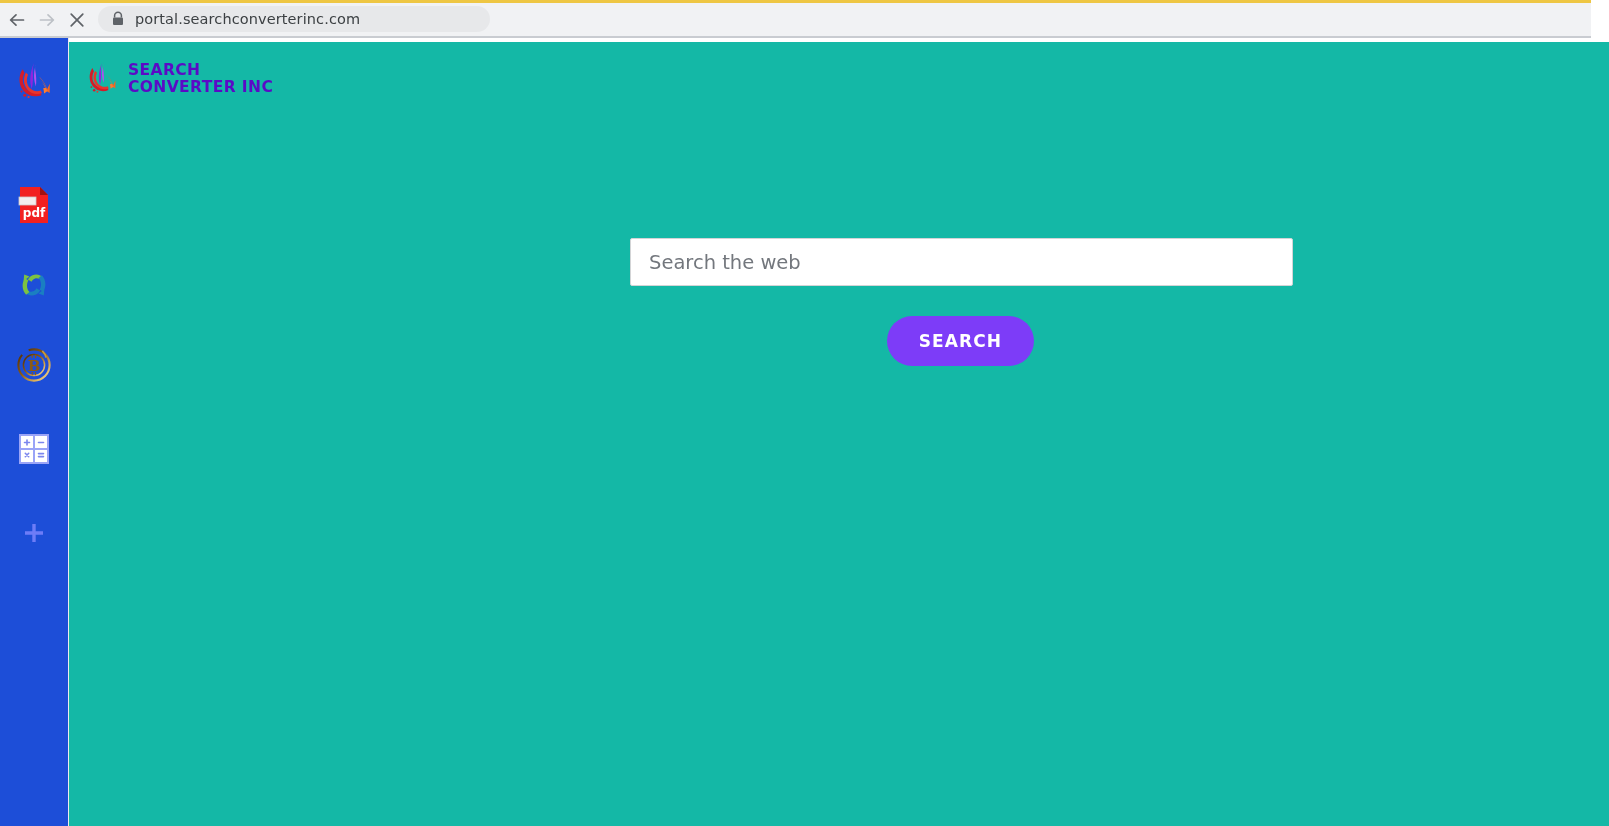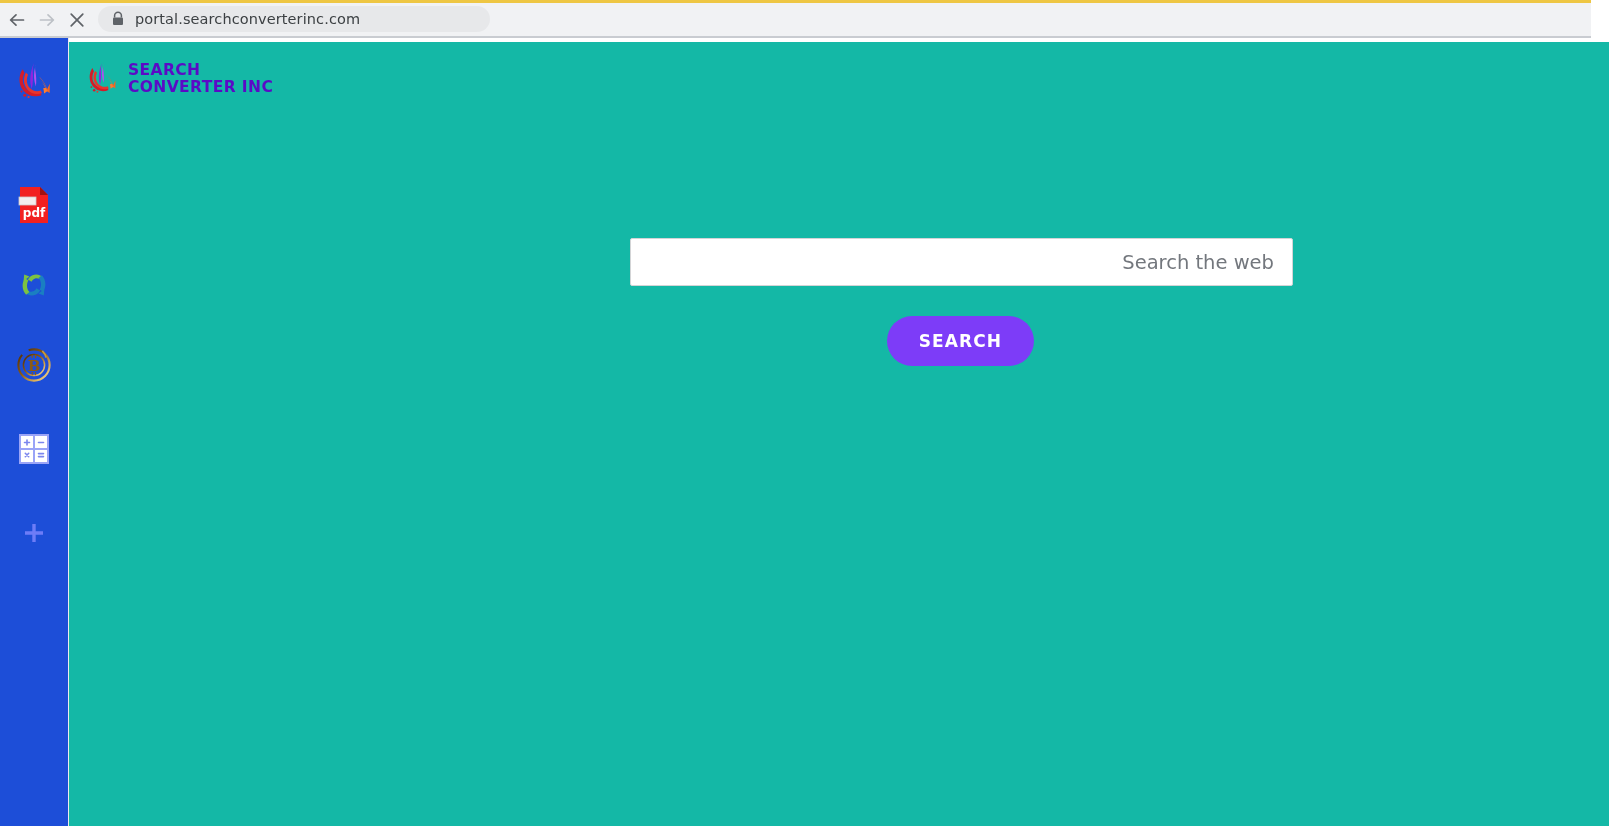--- a/index.html
+++ b/index.html
@@ -163,21 +163,20 @@
     height: 48px;
     border: 1px solid #d3d4d6;
     border-radius: 2px;
     background: #ffffff;
     padding: 0 18px;
     font-size: 19.5px;
     font-weight: 500;
     color: #3a3f47;
     font-family: "DejaVu Sans", sans-serif;
     outline: none;
-    text-align: right;
   }
   #search-input::placeholder {
     color: #73777d;
     font-weight: 500;
     opacity: 1;
   }
   #search-button {
     position: absolute;
     left: 257px;
     top: 78px;

